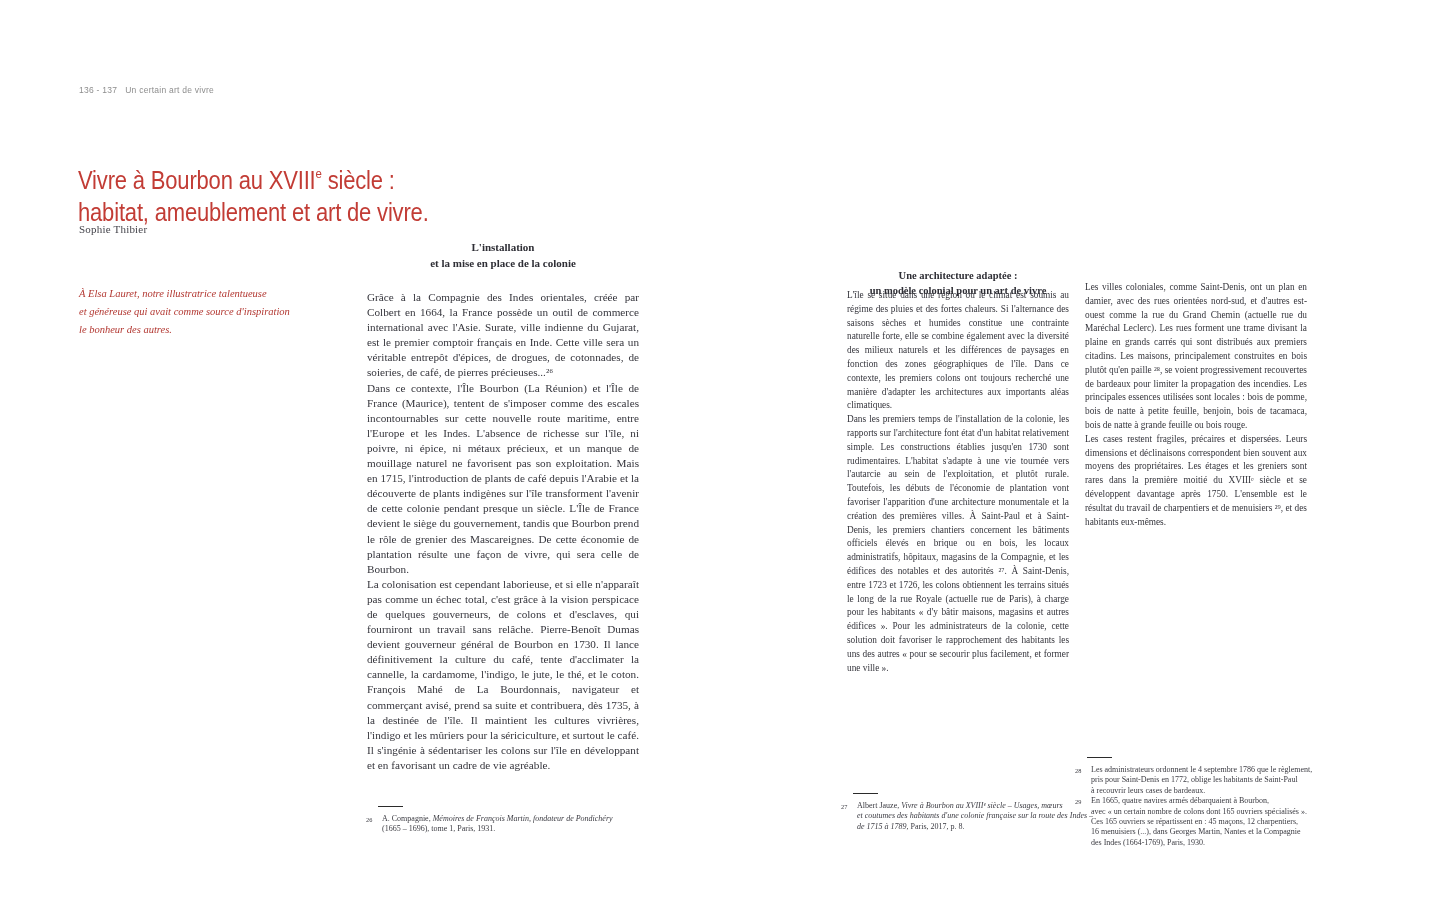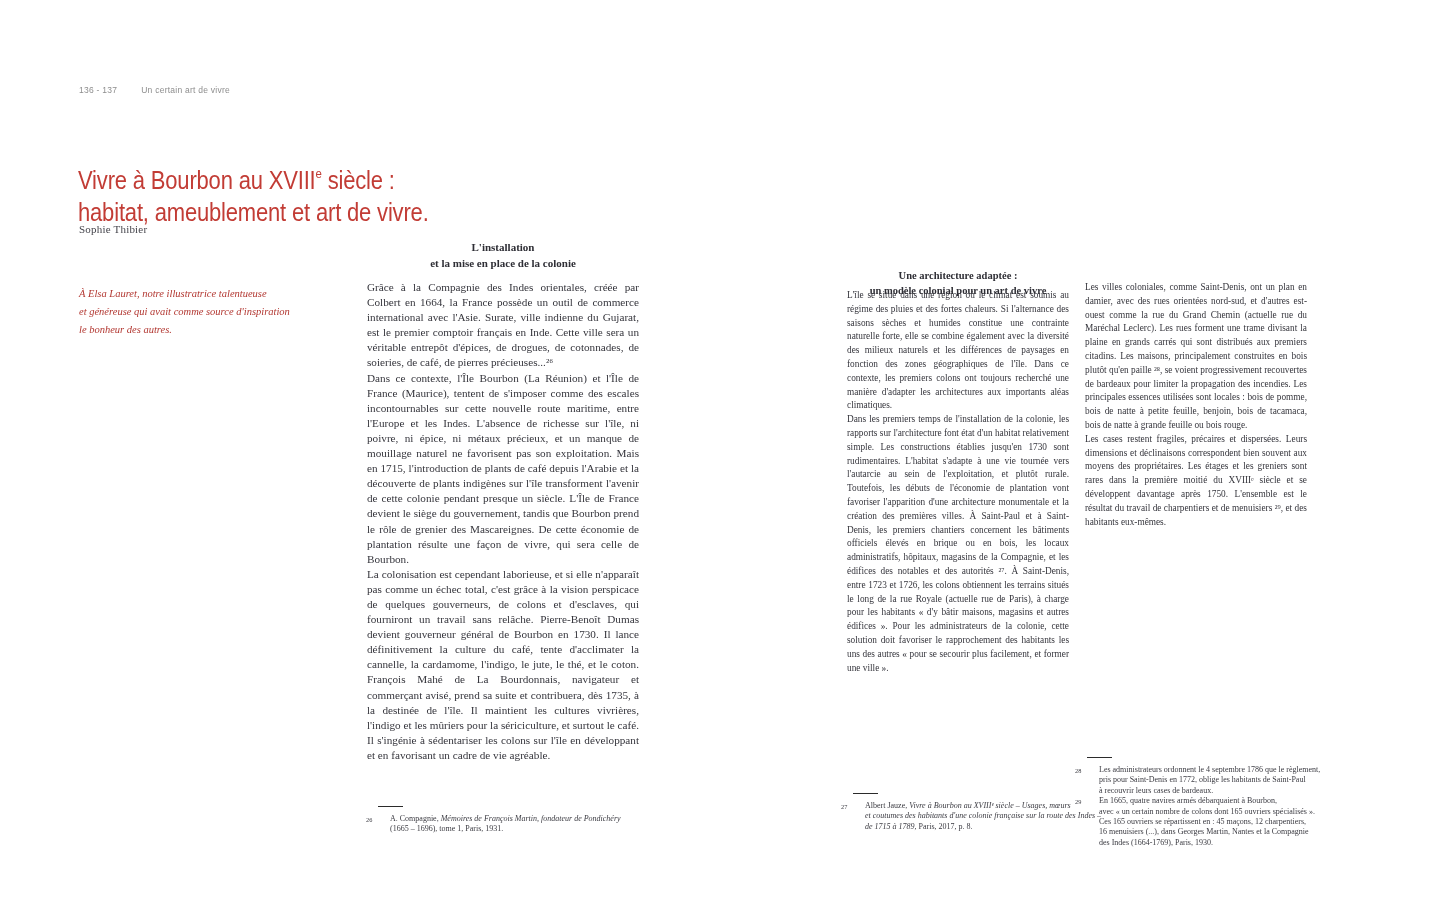--- a/index.html
+++ b/index.html
@@ -10,21 +10,21 @@
     -webkit-font-smoothing:antialiased;
   }
   .abs{position:absolute;}
 
   
   .running-head{
     left:79px;top:85px;
     font-family:"Liberation Sans","DejaVu Sans",sans-serif;
     font-size:8.5px;color:#8d8d8d;letter-spacing:.25px;
   }
-  .running-head .pages{margin-right:24px;}
+  .running-head .pages{margin-right:8px;}
 
   
   .article-title{
     left:78px;top:147px;
     font-family:"Liberation Sans","DejaVu Sans",sans-serif;
     font-size:25px;line-height:32px;font-weight:400;
     color:#c23c35;letter-spacing:-.2px;
     transform:scaleX(.88);transform-origin:left top;
     white-space:nowrap;
   }
@@ -46,32 +46,32 @@
   
   .col-heading{
     font-weight:bold;text-align:center;white-space:pre-line;color:#2e2e35;
   }
   .col-heading.left{left:367px;top:239px;width:272px;font-size:11px;line-height:16px;}
   .col-heading.right{left:845px;top:240px;width:226px;font-size:10.5px;line-height:15px;margin-top:28px;}
 
   
   .body-col{text-align:justify;color:#35353c;}
   .body-col p{margin:0;}
-  .body-col.c1{left:367px;top:280px;width:272px;font-size:11.2px;line-height:15.1px;}
+  .body-col.c1{left:367px;top:290px;width:272px;font-size:11.2px;line-height:15.1px;}
   .body-col.c2,.body-col.c3{font-size:9.3px;line-height:13.8px;}
   .body-col.c2{left:847px;top:281px;width:222px;margin-top:8px;}
   .body-col.c3{left:1085px;top:281px;width:222px;}
 
   
   .fn-block{font-size:8px;line-height:10.4px;color:#3a3a41;}
   .fn-block.f26{left:366px;top:806px;width:300px;}
   .fn-block.f27{left:841px;top:793px;width:266px;}
   .fn-block.f2829{left:1075px;top:757px;width:280px;}
   .fn-rule{border:0;border-top:1px solid #2b2b2b;width:25px;margin:0 0 7px 12px;}
-  .fn-item{display:flex;gap:12px;}
+  .fn-item{display:flex;gap:4px;}
   .fn-marker{flex:none;width:12px;font-size:6.3px;position:relative;top:.5px;}
   .fn-text{white-space:pre-line;}
   .fn-text em{font-style:italic;}
 </style>
 </head>
 <body>
 
 <div class="abs running-head">
   <span class="pages">136 - 137</span><span>Un certain art de vivre</span>
 </div>

